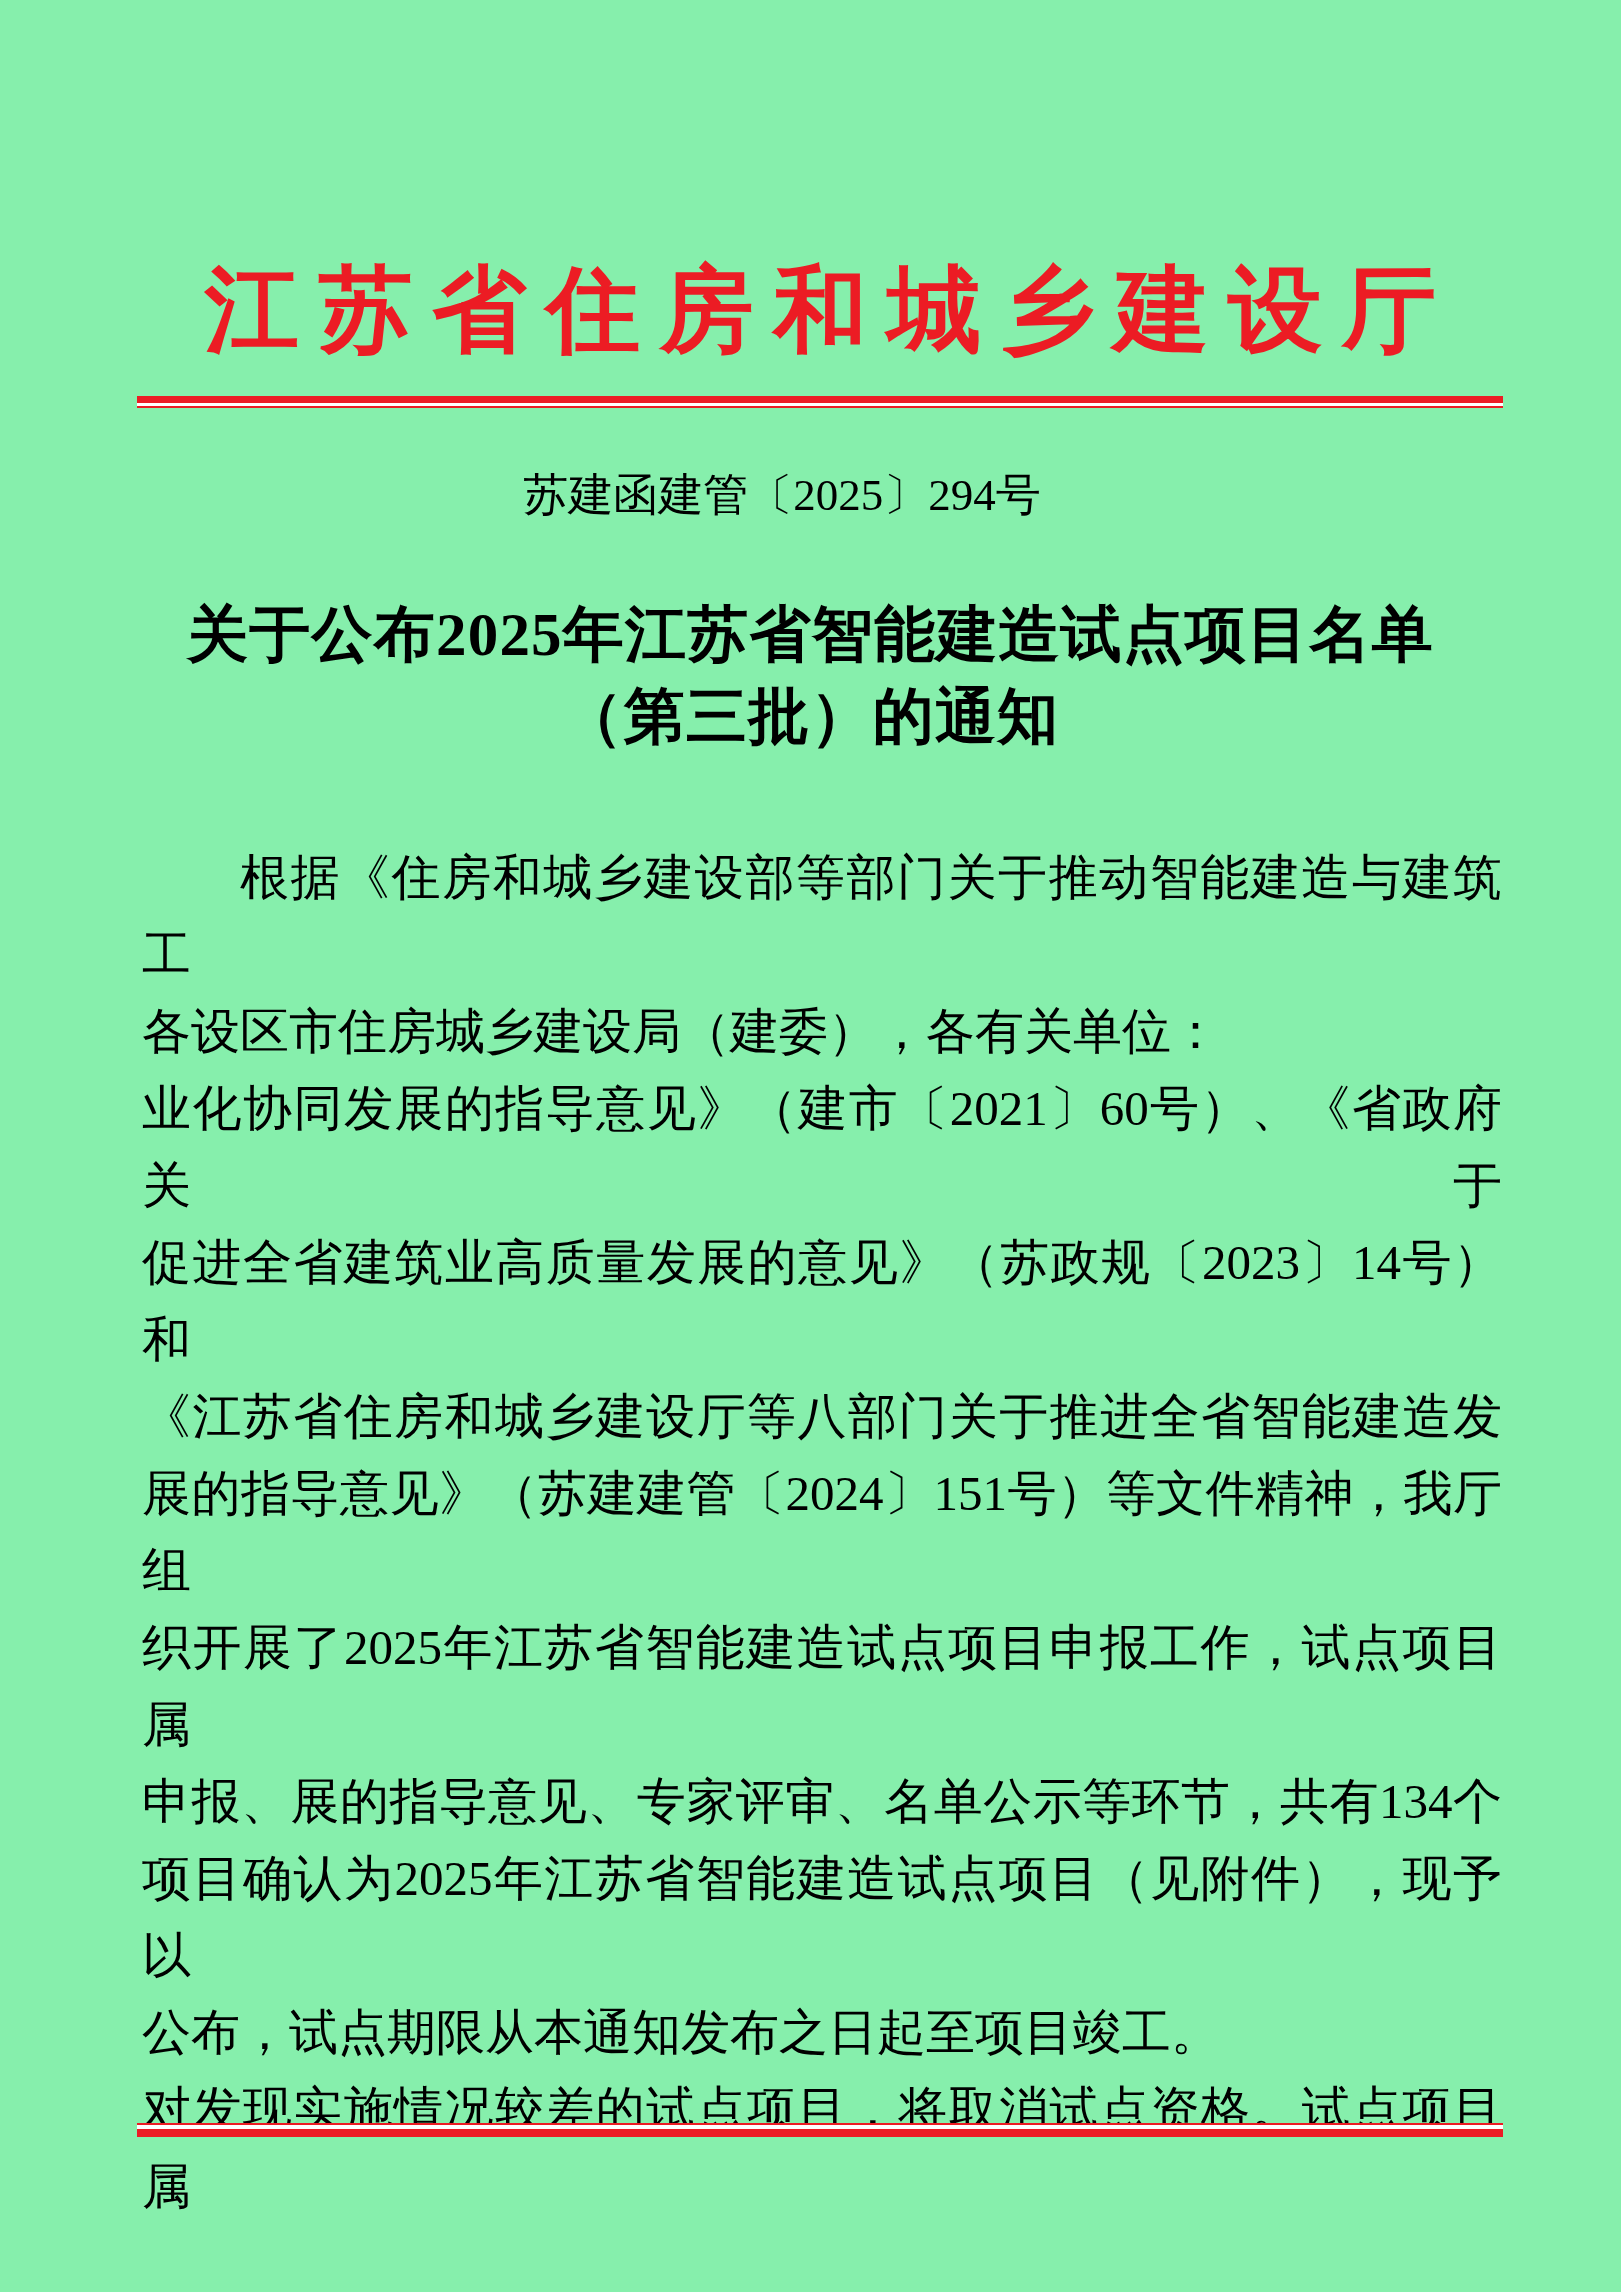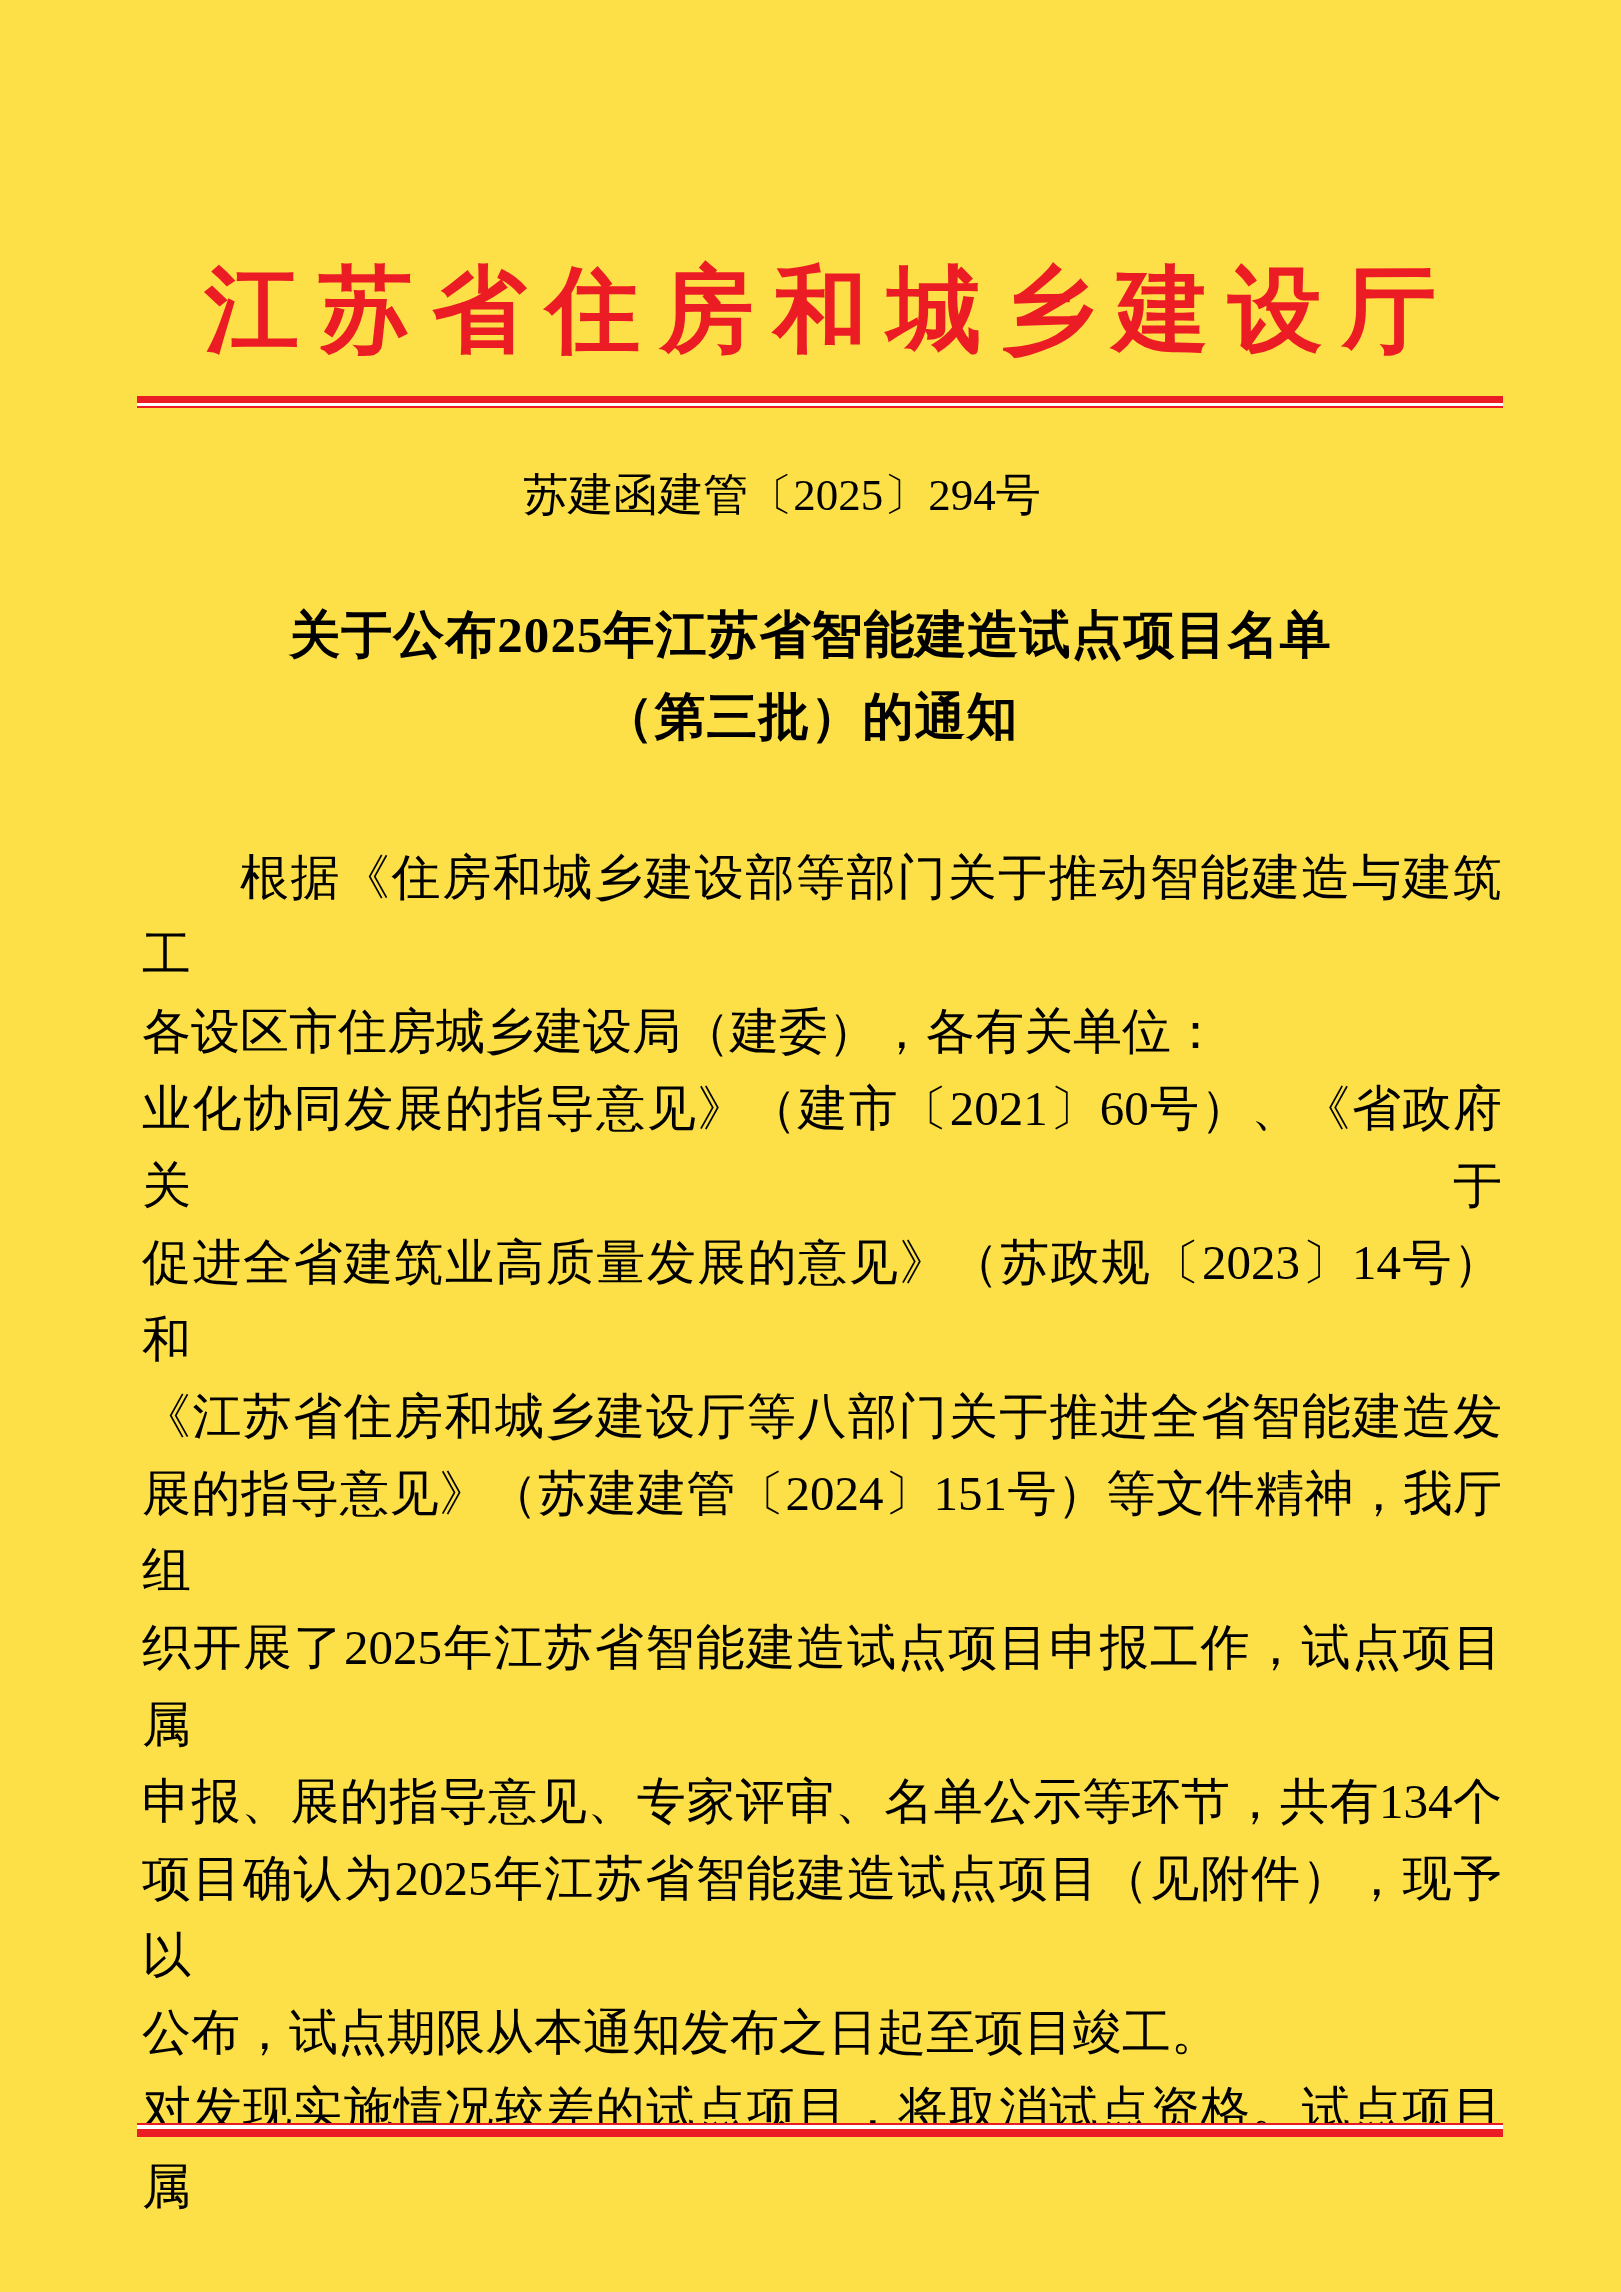--- a/index.html
+++ b/index.html
@@ -1,19 +1,19 @@
 <!DOCTYPE html>
 <html style="--red: #EC1C24;"><head>
 <meta charset="utf-8">
 <style>
   html,body{margin:0;padding:0;background:#ffffff;}
   .page{
     position:relative;
     width:1621px;height:2293px;
-    background:#fde047;
+    background:#86efac;
     overflow:hidden;
     font-family:"Liberation Serif","DejaVu Serif",serif;
     color:#000;
   }
   
   .agency{
     position:absolute;
     top:247px;left:0;width:1621px;
     text-align:center;
     font-size:94px;
@@ -45,21 +45,21 @@
     position:absolute;
     top:465px;left:137px;width:1290px;
     text-align:center;
     font-size:45px;
     white-space:nowrap;
   }
   .doctitle{
     position:absolute;
     top:594px;left:0;width:1621px;
     text-align:center;
-    font-size:51px;
+    font-size:61px;
     font-weight:bold;
     line-height:82px;
     letter-spacing:0.02em;
   }
   .bodytext{
     position:absolute;
     top:839px;left:142px;width:1360px;
     font-size:49px;
     line-height:77px;
   }

